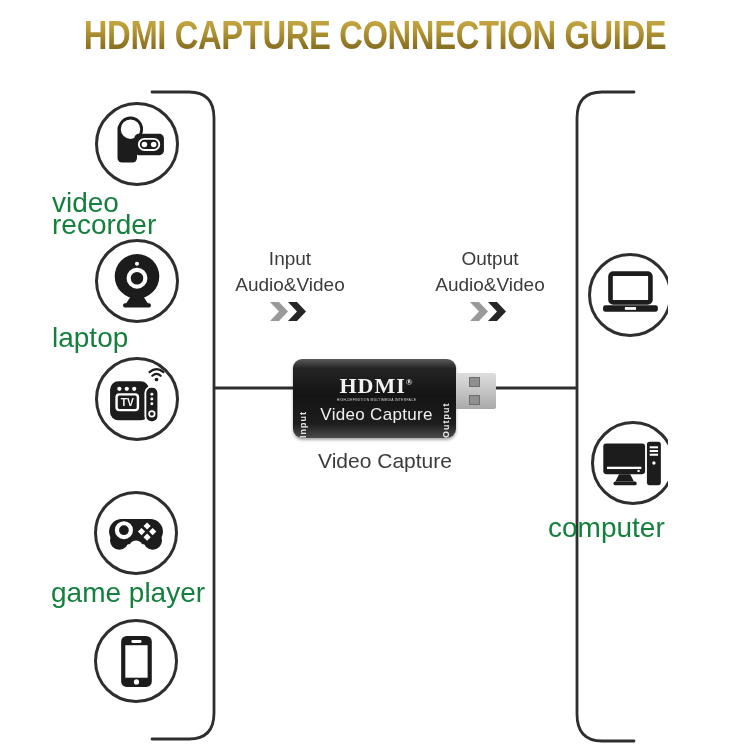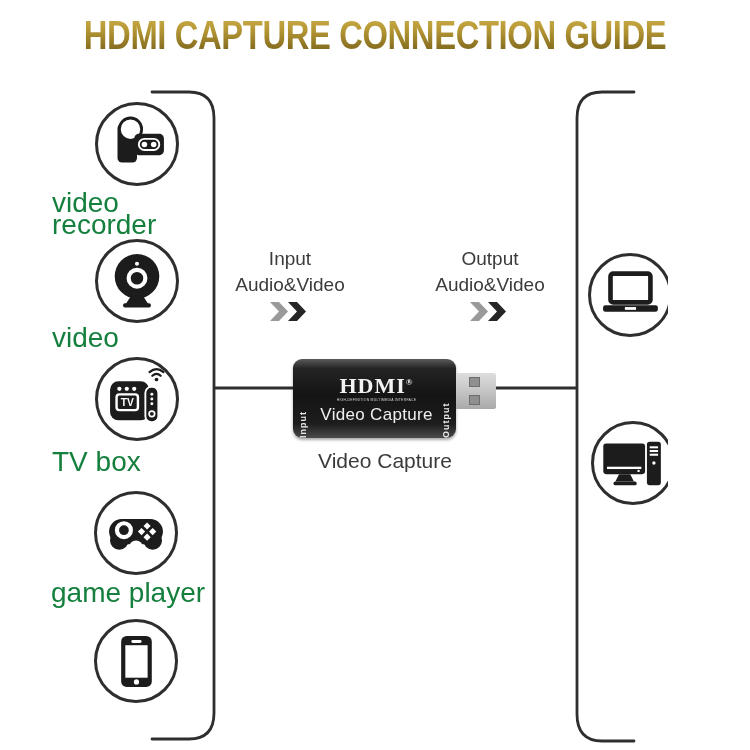--- a/index.html
+++ b/index.html
@@ -104,41 +104,40 @@
 
   <div class="node-circle" style="left:95px; top:239px;">
     <svg width="78" height="78" viewBox="0 0 84 84" fill="#1c1c1c">
       <circle cx="42" cy="37" r="24"></circle>
       <circle cx="42" cy="23.5" r="2.2" fill="#ffffff"></circle>
       <circle cx="42" cy="39" r="9" fill="none" stroke="#ffffff" stroke-width="4.5"></circle>
       <path d="M35,59 h14 l6,9 h-26 z"></path>
       <rect x="27" y="66" width="30" height="4.5" rx="2"></rect>
     </svg>
   </div>
-  <div class="node-label" style="left:52px; top:327px;">video</div>
+  <div class="node-label" style="left:52px; top:327px;">laptop</div>
 
   <div class="node-circle" style="left:95px; top:357px;">
     <svg width="78" height="78" viewBox="0 0 84 84" fill="#1c1c1c">
       <circle cx="63" cy="21" r="2"></circle>
       <path d="M58.5,17 Q63,13 67.5,17" fill="none" stroke="#1c1c1c" stroke-width="2.4" stroke-linecap="round"></path>
       <path d="M55.5,13 Q63,6.5 70.5,13" fill="none" stroke="#1c1c1c" stroke-width="2.4" stroke-linecap="round"></path>
       <rect x="13" y="23" width="42" height="42" rx="9"></rect>
       <circle cx="23" cy="31" r="2.3" fill="#ffffff"></circle>
       <circle cx="31" cy="31" r="2.3" fill="#ffffff"></circle>
       <circle cx="39" cy="31" r="2.3" fill="#ffffff"></circle>
       <rect x="20" y="37" width="23" height="17" rx="3" fill="none" stroke="#ffffff" stroke-width="2.6"></rect>
       <text x="31.5" y="50" text-anchor="middle" font-size="11" font-weight="bold" fill="#ffffff" font-family="Liberation Sans, sans-serif">TV</text>
       <rect x="51" y="29" width="14" height="38" rx="6.5" stroke="#ffffff" stroke-width="2"></rect>
       <circle cx="58" cy="37" r="1.6" fill="#ffffff"></circle>
       <circle cx="58" cy="42" r="1.6" fill="#ffffff"></circle>
       <circle cx="58" cy="47" r="1.6" fill="#ffffff"></circle>
       <circle cx="58" cy="58" r="3" fill="none" stroke="#ffffff" stroke-width="1.8"></circle>
     </svg>
   </div>
-  <div class="node-label" style="left:52px; top:451px;">TV box</div>
 
   <div class="node-circle" style="left:94px; top:491px;">
     <svg width="78" height="78" viewBox="0 0 84 84" fill="#1c1c1c">
       <rect x="13" y="27" width="58" height="27" rx="13.5"></rect>
       <circle cx="24" cy="50" r="10"></circle>
       <circle cx="60" cy="50" r="10"></circle>
       <circle cx="42" cy="57.5" r="7.5" fill="#ffffff"></circle>
       <circle cx="29" cy="39" r="7.5" fill="none" stroke="#ffffff" stroke-width="4.5"></circle>
       <rect x="51.2" y="31.7" width="5.5" height="5.5" fill="#ffffff" transform="rotate(45 53.95 34.45)"></rect>
       <rect x="57.2" y="37.7" width="5.5" height="5.5" fill="#ffffff" transform="rotate(45 59.95 40.45)"></rect>
@@ -209,14 +208,15 @@
       <circle cx="48" cy="50.5" r="1.3" fill="#ffffff"></circle>
       <path d="M27,54 h12 l4,8 h-20 z"></path>
       <rect x="21" y="62" width="25" height="4" rx="2"></rect>
       <rect x="57" y="19" width="15" height="47" rx="3"></rect>
       <rect x="60" y="24" width="9" height="2.2" fill="#ffffff"></rect>
       <rect x="60" y="28" width="9" height="2.2" fill="#ffffff"></rect>
       <rect x="60" y="32" width="9" height="2.2" fill="#ffffff"></rect>
       <circle cx="64.5" cy="42" r="1.8" fill="#ffffff"></circle>
     </svg>
   </div>
+  <div class="node-label" style="left:548px; top:517px;">computer</div>
 
 </div>
 
 </body></html>

